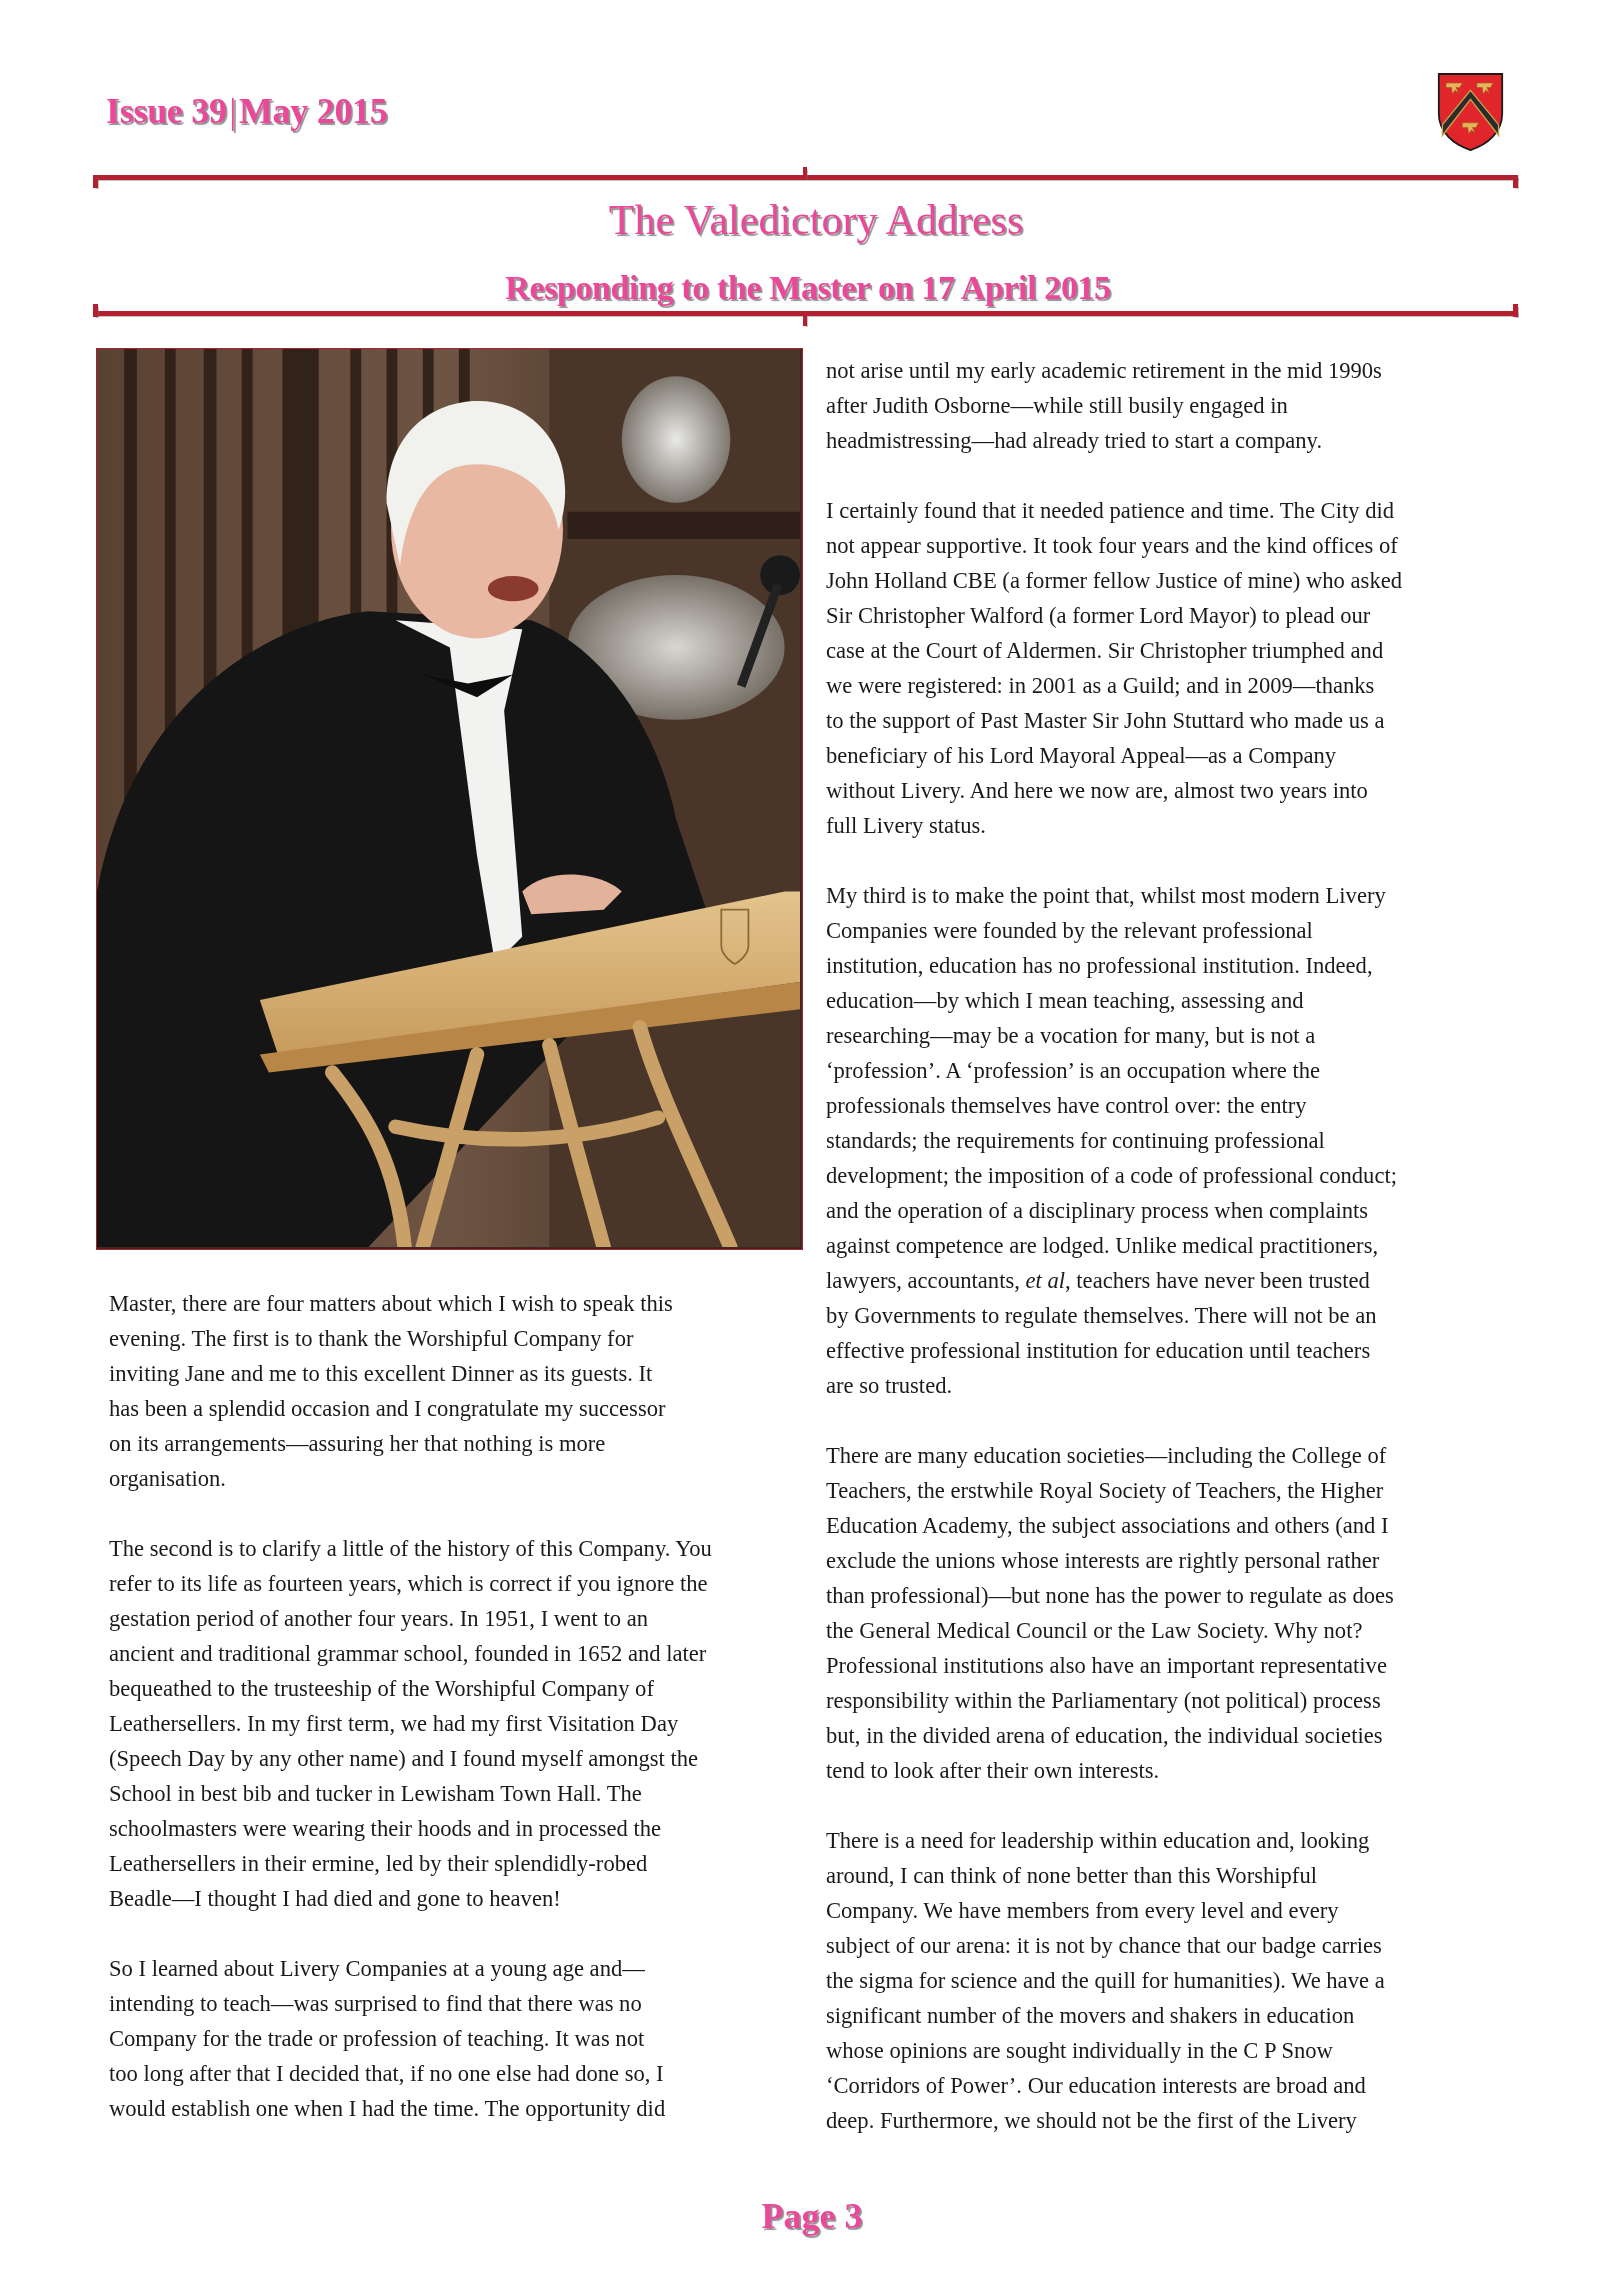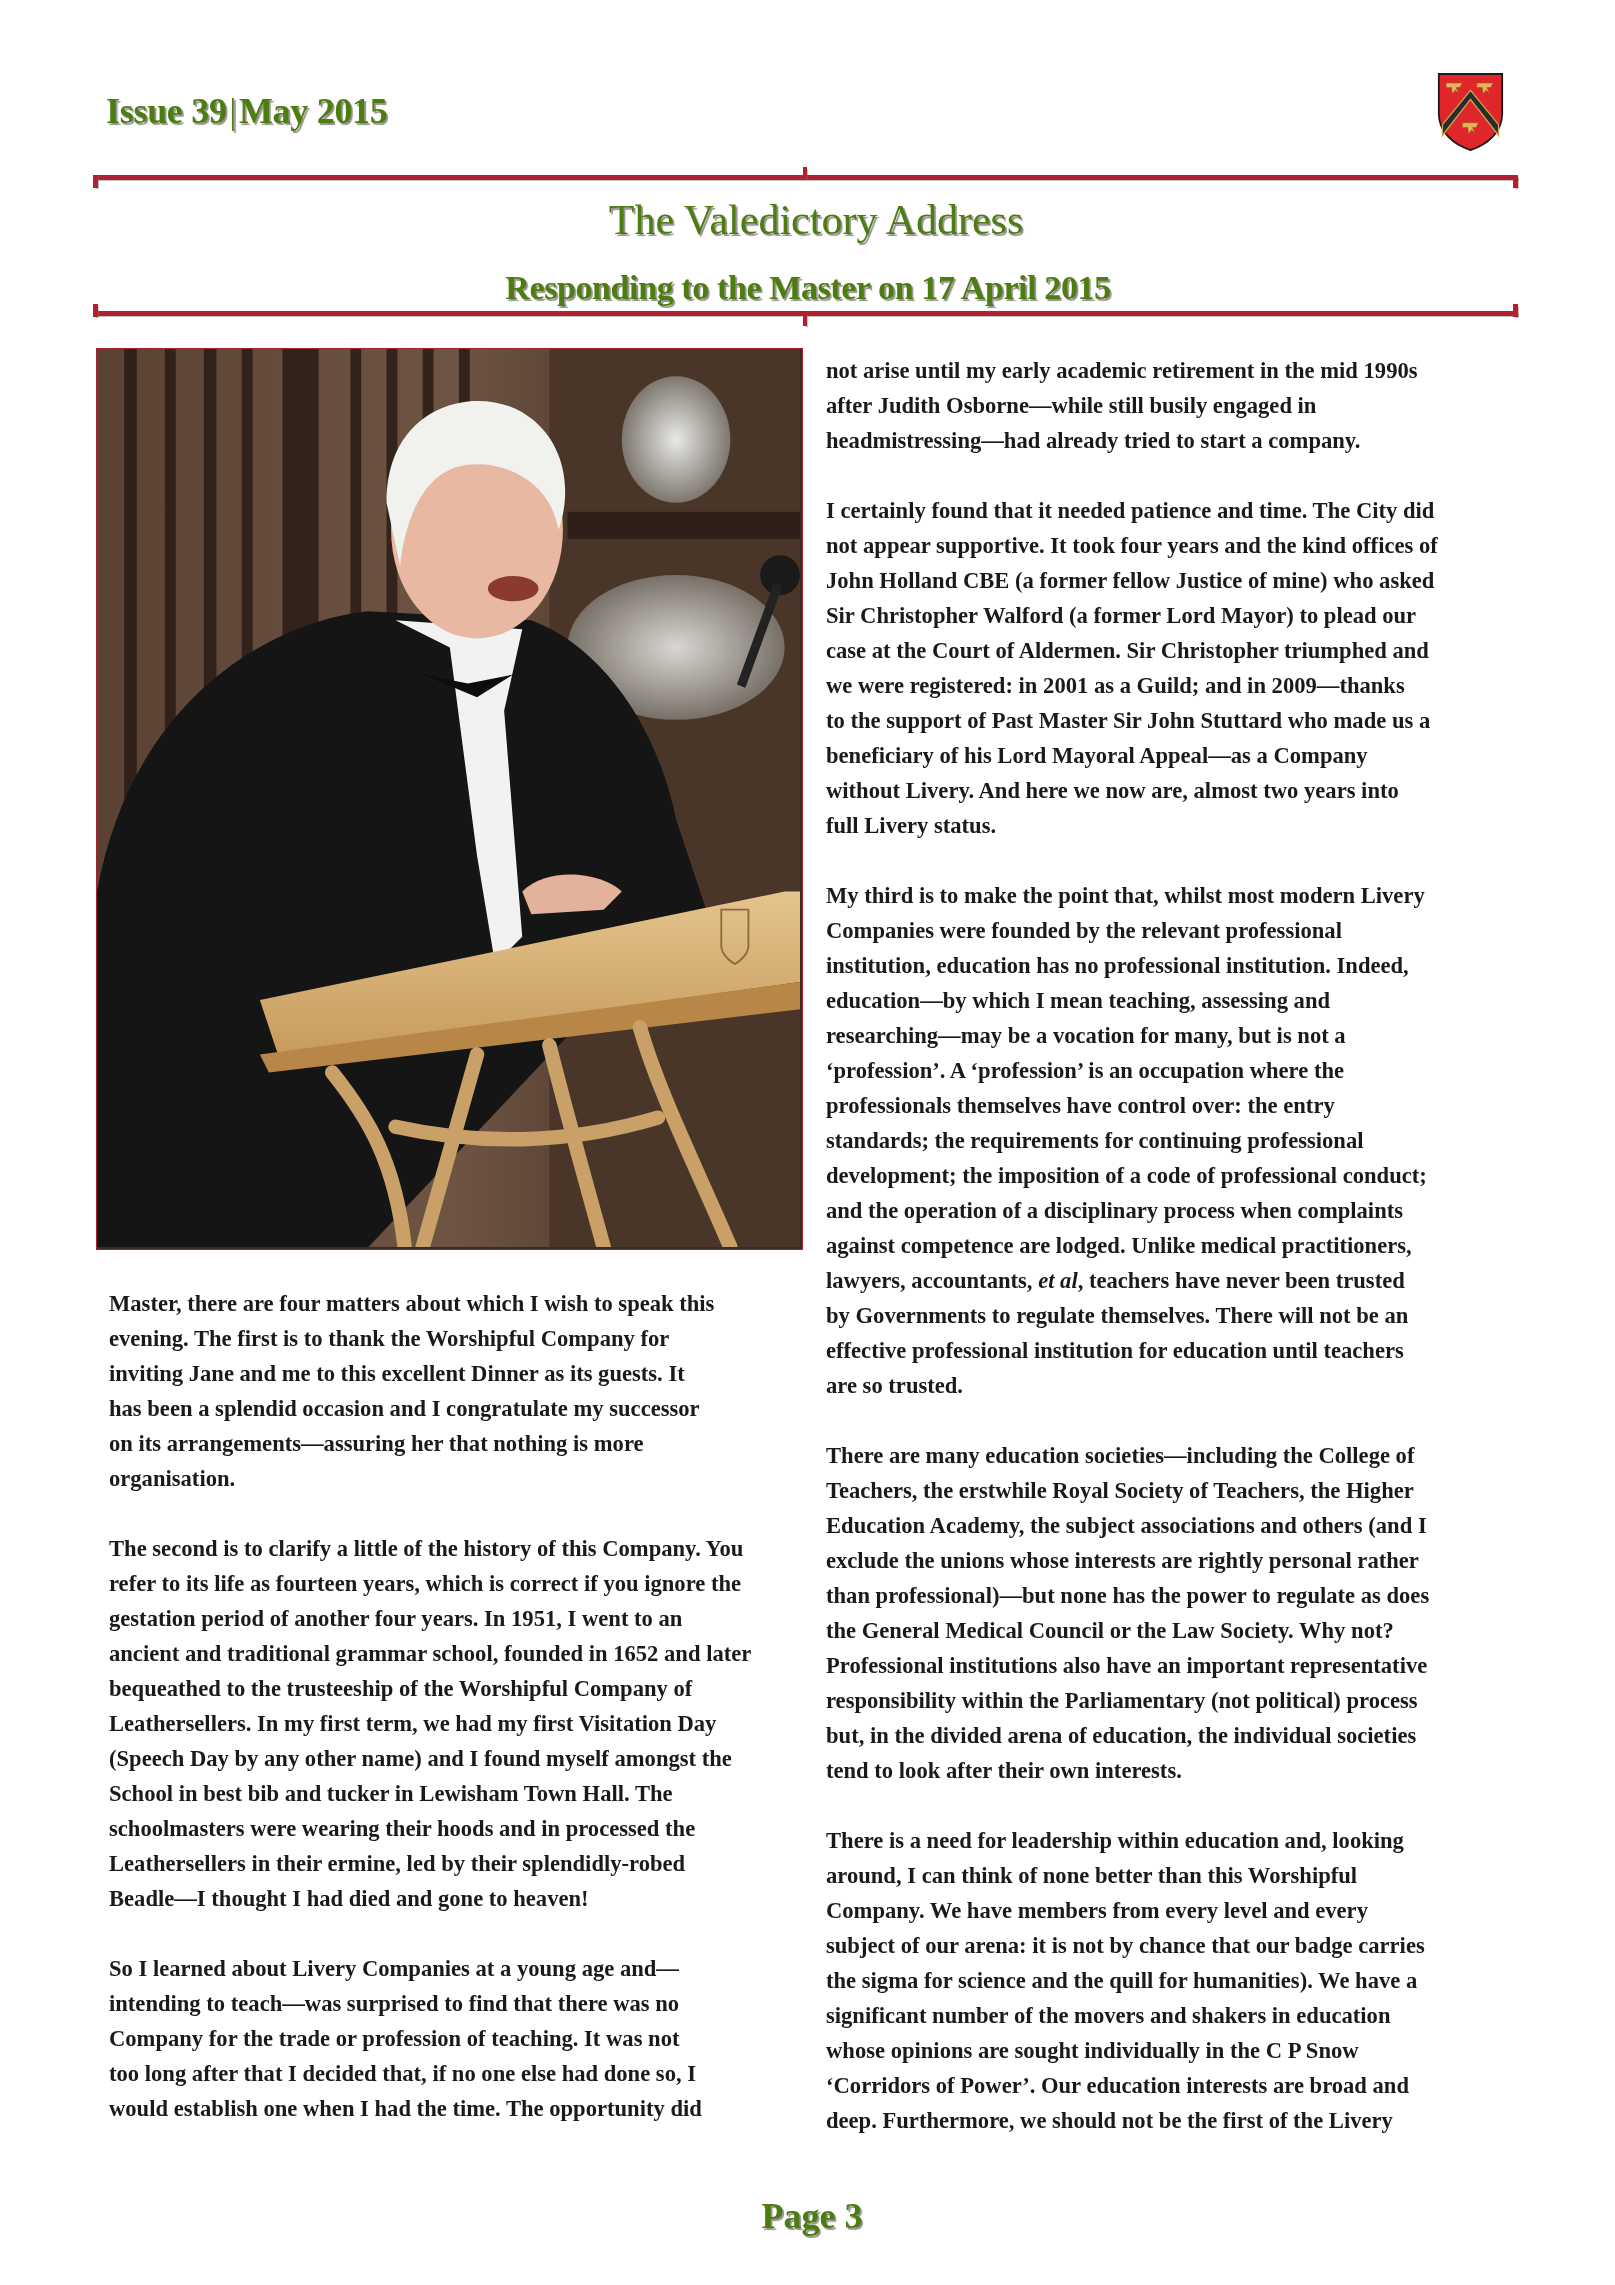--- a/index.html
+++ b/index.html
@@ -1,29 +1,29 @@
 <!DOCTYPE html>
 <html style="font-size:14.5px"><head>
 <meta charset="utf-8">
 <style>
   html, body { margin: 0; padding: 0; background: #ffffff; }
   body { width: 1616px; height: 2285px; position: relative; overflow: hidden;
          font-family: "Liberation Serif", "DejaVu Serif", serif; color: #1a1a1a; }
-  .red { color: #4d7c0f; text-shadow: 1.8px 1.8px 0.9px rgba(110,110,110,0.75); }
+  .red { color: #ec4899; text-shadow: 1.8px 1.8px 0.9px rgba(110,110,110,0.75); }
   #issue { position: absolute; left: 106px; top: 90px; font-size: 36px; font-weight: bold; white-space: nowrap; letter-spacing: -0.3px; }
   #issue .sep { display: inline-block; margin: 0 2.7px; font-weight: normal; }
   #crest { position: absolute; left: 1437px; top: 72px; width: 67px; height: 80px; }
   .hline { position: absolute; background: #b3202f; box-shadow: 0.9px 0.9px 0.9px rgba(120,120,120,0.45); }
   #title { position: absolute; left: 8px; width: 1616px; top: 197px; text-align: center; font-size: 42px; line-height: 47px; white-space: nowrap; }
   #subtitle { position: absolute; left: 0; width: 1616px; top: 255px; text-align: center; font-size: 34px; line-height: 42px; font-weight: bold; white-space: nowrap; letter-spacing: -0.4px; margin-top: 12px; }
   #photo { position: absolute; left: 96px; top: 348px; width: 707px; height: 902px; border: 1.8px solid #a8232f; box-sizing: border-box; overflow: hidden; background: #3a2a22; }
   .col { position: absolute; font-size: 22.6px; line-height: 35px; }
   #left-col { left: 109px; top: 1278px; width: 688px; margin-top: 8px; }
   #right-col { left: 826px; top: 353px; width: 706px; }
-  .para { margin: 0 0 35px 0; font-weight: bold; }
+  .para { margin: 0 0 35px 0; }
   .line { display: block; white-space: nowrap; }
   em { font-style: italic; }
   #page-num { position: absolute; left: 4px; width: 1616px; top: 2195px; text-align: center; font-size: 36px; font-weight: bold; white-space: nowrap; }
 </style>
 </head>
 <body>
 
 <div id="issue" class="red">
   <span>Issue 39</span><span class="sep">|</span><span>May 2015</span>
 </div>

